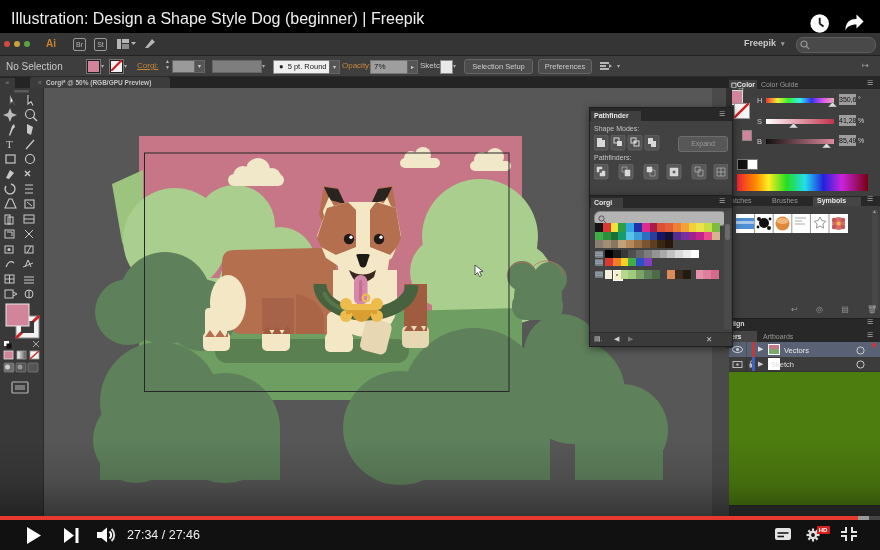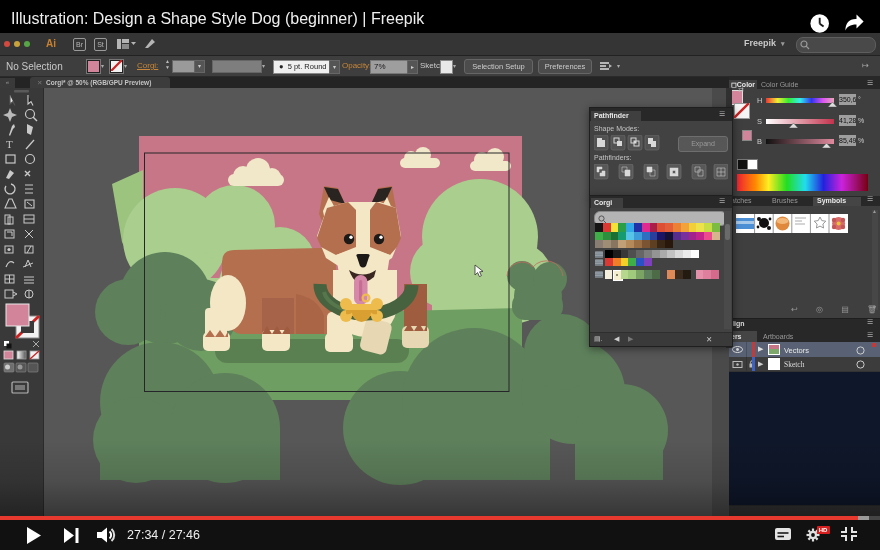--- a/index.html
+++ b/index.html
@@ -457,21 +457,21 @@
 
   <div class="a" style="left:0;top:242px;width:151px;height:11px;background:#282828;border-top:1px solid #1e1e1e;"></div>
   <span class="a tx" style="left:3px;top:244px;font-size:7px;font-weight:bold;color:#ddd;">lign</span>
   <span class="a tx" style="left:138px;top:242px;font-size:7px;color:#aaa;">☰</span>
 
   <div class="a" style="left:0;top:253px;width:151px;height:13px;background:#282828;"></div>
   <div class="a" style="left:0;top:255px;width:28px;height:11px;background:#454545;"></div>
   <span class="a tx" style="left:2px;top:256.5px;font-size:7px;font-weight:bold;color:#e8e8e8;">ers</span>
   <span class="a tx" style="left:34px;top:256.5px;font-size:7px;color:#999;">Artboards</span>
   <span class="a tx" style="left:138px;top:255px;font-size:7px;color:#aaa;">☰</span>
-  <div class="a" style="left:0;top:266px;width:151px;height:174px;background:#0f172a;">
+  <div class="a" style="left:0;top:266px;width:151px;height:174px;background:#4d7c0f;">
 
     <div class="a" style="left:0;top:0;width:151px;height:14.5px;background:#596274;border-bottom:1px solid #333;">
       <svg class="a" style="left:3px;top:4px;" width="11" height="7">
             <ellipse cx="5.5" cy="3.5" rx="5" ry="3" fill="none" stroke="#ddd" stroke-width="1"></ellipse>
             <circle cx="5.5" cy="3.5" r="1.4" fill="#ddd"></circle>
           </svg>
       <div class="a" style="left:17px;top:0;width:1px;height:14.5px;background:#47505f;"></div>
       <div class="a" style="left:23px;top:0;width:3px;height:14.5px;background:#c23b3b;"></div>
       <div class="a tx" style="left:29px;top:3px;font-size:7px;color:#ddd;">▶</div>
       <div class="a" style="left:39px;top:1.5px;width:12px;height:11.5px;background:#fff;">
@@ -492,21 +492,21 @@
           </svg>
       <div class="a" style="left:17px;top:0;width:1px;height:14.5px;background:#333;"></div>
       <svg class="a" style="left:6px;top:3px;" width="0" height="0"></svg>
       <svg class="a" style="left:19px;top:3.5px;" width="8" height="8">
             <rect x="1.5" y="3.5" width="5" height="4" fill="#bbb"></rect>
             <path d="M2.5 3.5 v-1 a1.7 1.7 0 0 1 3.4 0 v1" fill="none" stroke="#bbb" stroke-width="1"></path>
           </svg>
       <div class="a" style="left:23px;top:0;width:3px;height:14.5px;background:#3b62c2;"></div>
       <div class="a tx" style="left:29px;top:3px;font-size:7px;color:#ccc;">▶</div>
       <div class="a" style="left:39px;top:1.5px;width:12px;height:11.5px;background:#fff;"></div>
-      <span class="a tx" style="left:55px;top:3.5px;font-size:7.5px;color:#ddd;font-family:Liberation Serif, serif;">Sketch</span>
+      <span class="a tx" style="left:42px;top:3.5px;font-size:7.5px;color:#ddd;">Sketch</span>
       <svg class="a" style="left:127px;top:3.5px;" width="9" height="9">
             <circle cx="4.5" cy="4.5" r="3.6" fill="none" stroke="#ccc" stroke-width="1"></circle>
           </svg>
     </div>
 
     <div class="a" style="left:0;top:163px;width:151px;height:11px;background:#333;border-top:1px solid #2a2a2a;"></div>
   </div>
 </div>
 
 <div class="a" style="left:726px;top:88px;width:6px;height:260px;background:#303030;"></div>

